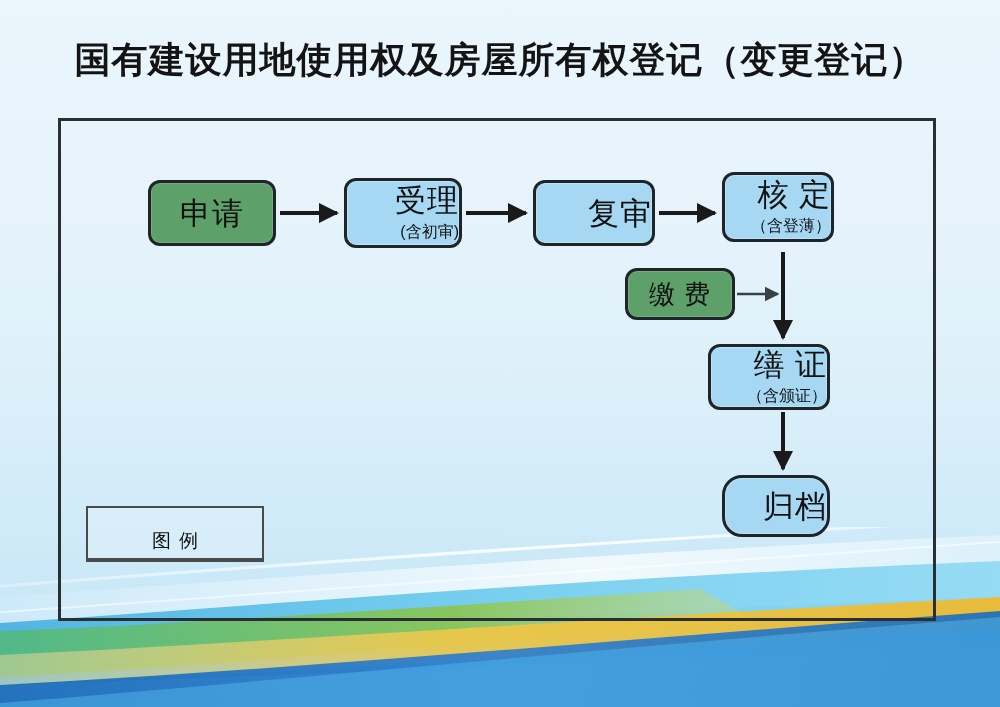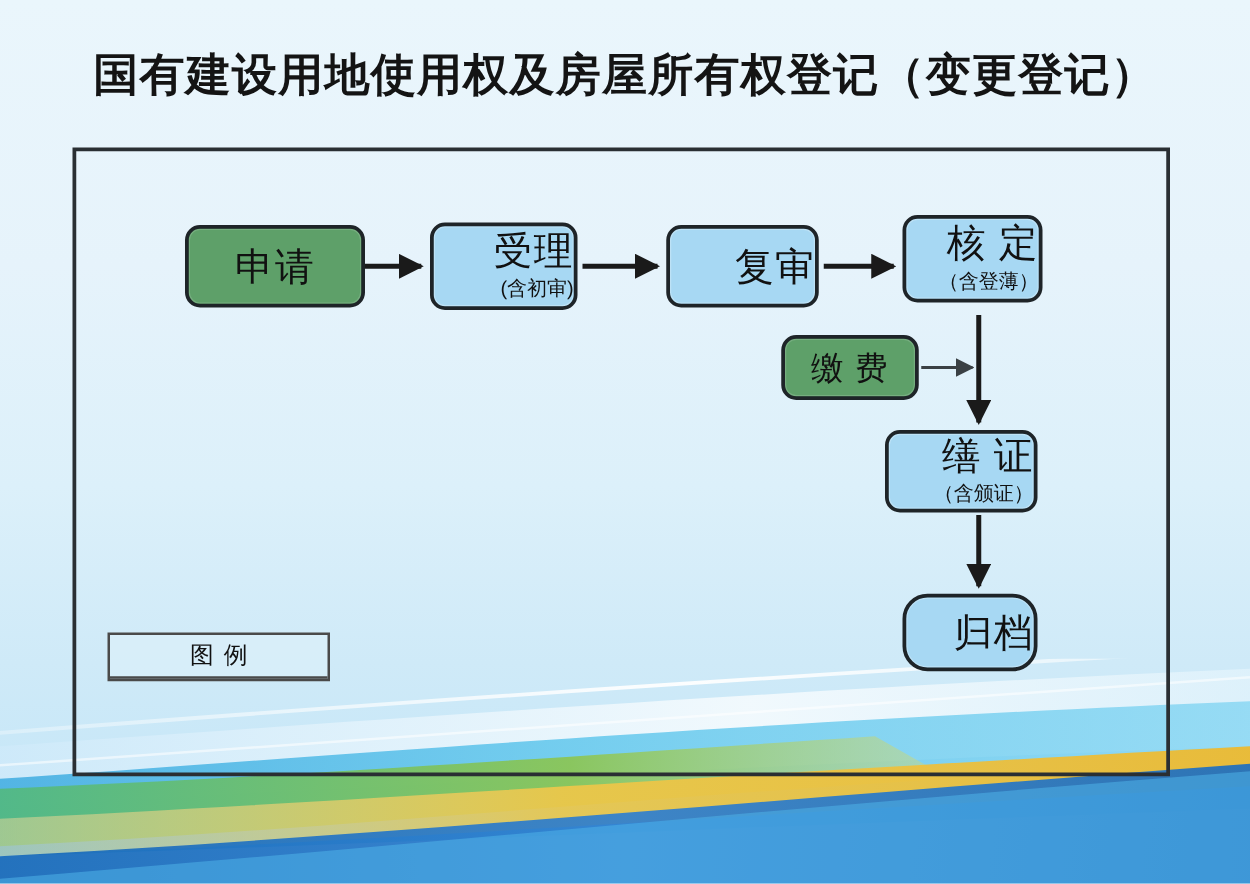--- a/index.html
+++ b/index.html
@@ -113,21 +113,21 @@
     width: 178px;
     box-sizing: border-box;
     border: 2px solid #4a4a4a;
     background: rgba(222,240,250,0.55);
     font-family: "Liberation Serif", "DejaVu Serif", serif;
   }
   #legend-title {
     text-align: center;
     font-size: 19px;
     color: #111;
-    padding: 3px 0 4px 0;
+    padding: 20px 0 4px 0;
     border-bottom: 2px solid #4a4a4a;
     letter-spacing: 8px;
     text-indent: 8px;
   }
   #legend-rows {
     padding: 5px 6px 6px 6px;
   }
   .legend-row {
     display: flex;
     align-items: center;
@@ -226,21 +226,21 @@
 
     <line x1="659" y1="213" x2="715" y2="213" stroke="#1a1a1a" stroke-width="4" marker-end="url(#arrowThick)"></line>
 
     <line x1="783" y1="252" x2="783" y2="338" stroke="#1a1a1a" stroke-width="4" marker-end="url(#arrowThick)"></line>
 
     <line x1="737" y1="294" x2="778" y2="294" stroke="#3a4044" stroke-width="2.5" marker-end="url(#arrowThin)"></line>
 
     <line x1="783" y1="412" x2="783" y2="469" stroke="#1a1a1a" stroke-width="4" marker-end="url(#arrowThick)"></line>
   </svg>
 
-  <div class="node green" id="node-apply" style="left:148px; top:180px; width:144px; height:66px;">
+  <div class="node green" id="node-apply" style="left:148px; top:180px; width:128px; height:66px;">
     <span class="main">申请</span>
   </div>
 
   <div class="node blue twoline" id="node-accept" style="left:344px; top:178px; width:118px; height:70px;">
     <span class="main">受理</span>
     <span class="sub">(含初审)</span>
   </div>
 
   <div class="node blue" id="node-review" style="left:533px; top:180px; width:122px; height:66px;">
     <span class="main">复审</span>

